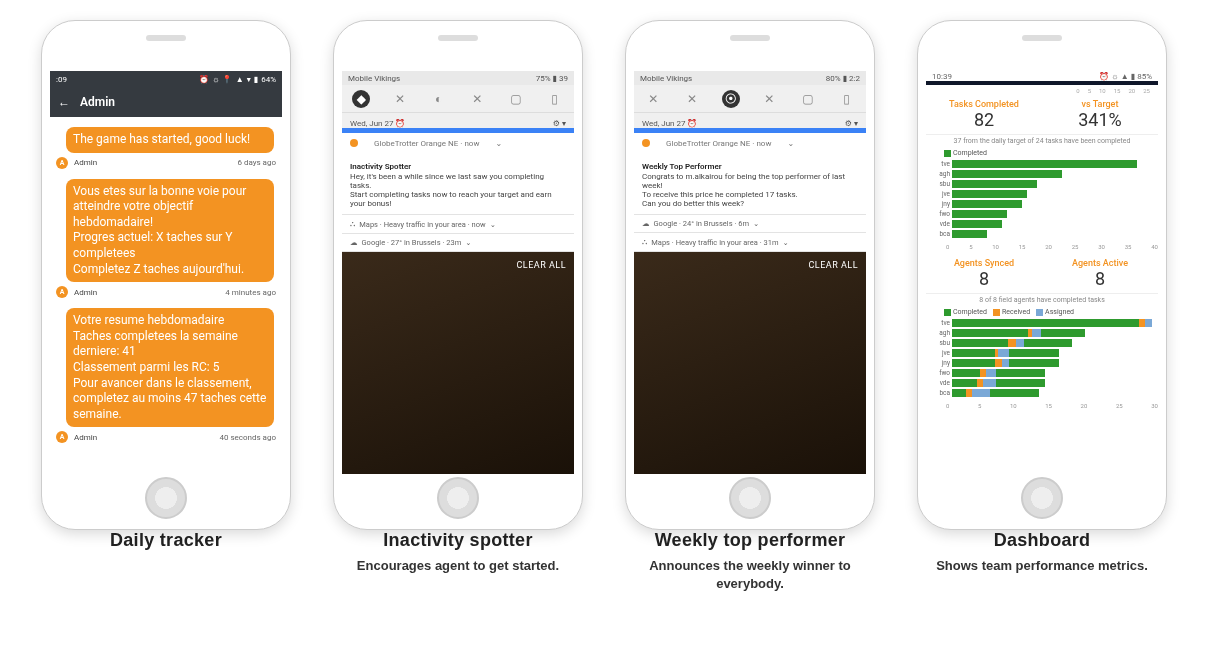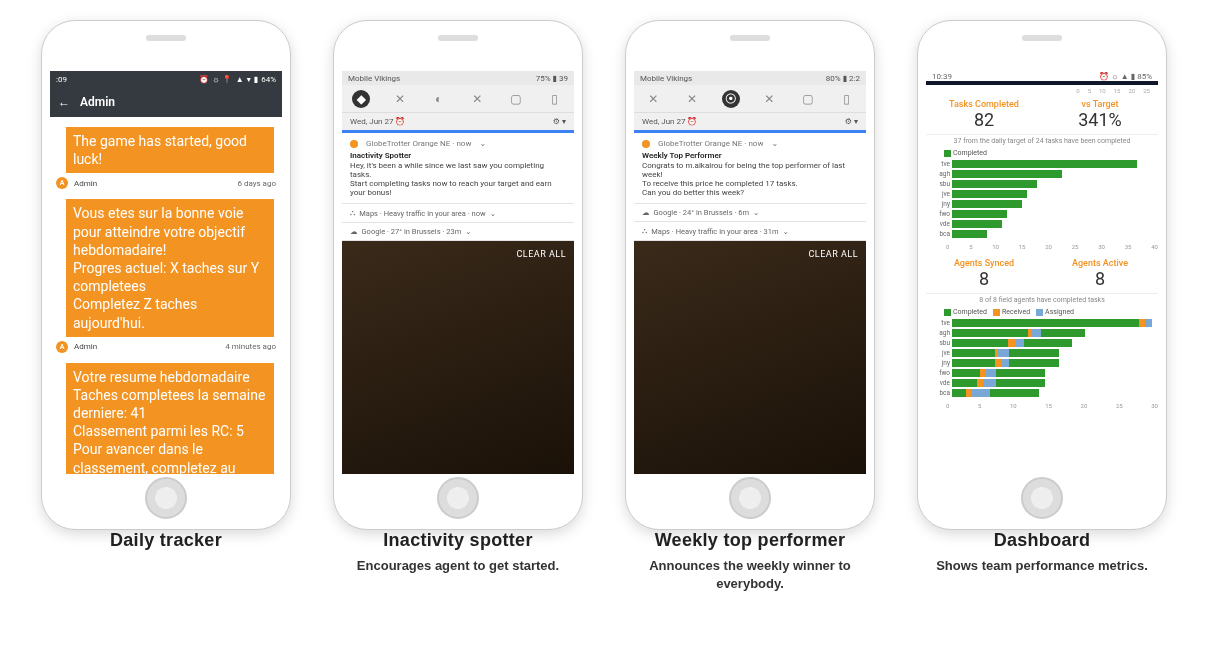--- a/index.html
+++ b/index.html
@@ -83,22 +83,22 @@
     padding: 0 6px; font-size: 8px;
   }
   .p1-status-right { display: flex; gap: 3px; align-items: center; }
   .p1-titlebar {
     background: #353a40; color: #fff; height: 30px;
     display: flex; align-items: center; padding: 0 8px; gap: 10px;
     font-size: 12px; font-weight: 600;
   }
   .p1-body { flex: 1; background: #fff; padding: 6px; overflow: hidden; }
   .p1-bubble {
-    background: #f39322; color: #fff; border-radius: 0;
-    padding: 5px 7px; font-size: 14px; line-height: 1.3;
+    background: #f39322; color: #fff; border-radius: 8px;
+    padding: 5px 7px; font-size: 12px; line-height: 1.3;
     margin: 4px 2px 2px 10px;
   }
   .p1-meta {
     display: flex; align-items: center; gap: 6px;
     font-size: 8px; color: #444; padding: 2px 0 6px 0;
   }
   .p1-avatar {
     width: 12px; height: 12px; border-radius: 50%; background: #f39322;
     color: #fff; display: flex; align-items: center; justify-content: center;
     font-size: 7px; font-weight: 600;
@@ -120,29 +120,29 @@
   .sh-qs .ic {
     width: 18px; height: 18px; display: flex;
     align-items: center; justify-content: center;
     color: #888; font-size: 12px;
   }
   .sh-qs .active {
     background: #333; color: #fff; border-radius: 50%;
   }
   .sh-sub {
     height: 20px; background: #f0f0f0;
-    display: flex; align-items: center; justify-content: space-between;
+    display: flex; align-items: flex-end; justify-content: space-between;
     padding: 0 8px; font-size: 8px; color: #555;
-    border-bottom: 3px solid #3b82f6;
+    border-bottom: 5px solid #3b82f6;
   }
   .sh-card {
     background: #fff; border-bottom: 1px solid #e3e3e3;
     padding: 6px 8px; font-size: 8px; color: #444;
   }
-  .sh-app { display: flex; align-items: flex-end; gap: 8px; color: #777; margin-bottom: 3px; }
+  .sh-app { display: flex; align-items: flex-start; gap: 16px; color: #777; margin-bottom: 14px; }
   .sh-app-dot { width: 8px; height: 8px; border-radius: 50%; background: #f39322; }
   .sh-ntitle { font-weight: 600; color: #222; margin-bottom: 1px; }
   .sh-small {
     background: #fff; border-bottom: 1px solid #e3e3e3;
     padding: 4px 8px; font-size: 7.5px; color: #666;
     display: flex; align-items: center; gap: 4px;
   }
   .sh-footer {
     flex: 1; background: linear-gradient(160deg,#3a2a1a,#1a1108);
     display: flex; justify-content: flex-end; align-items: flex-start;

